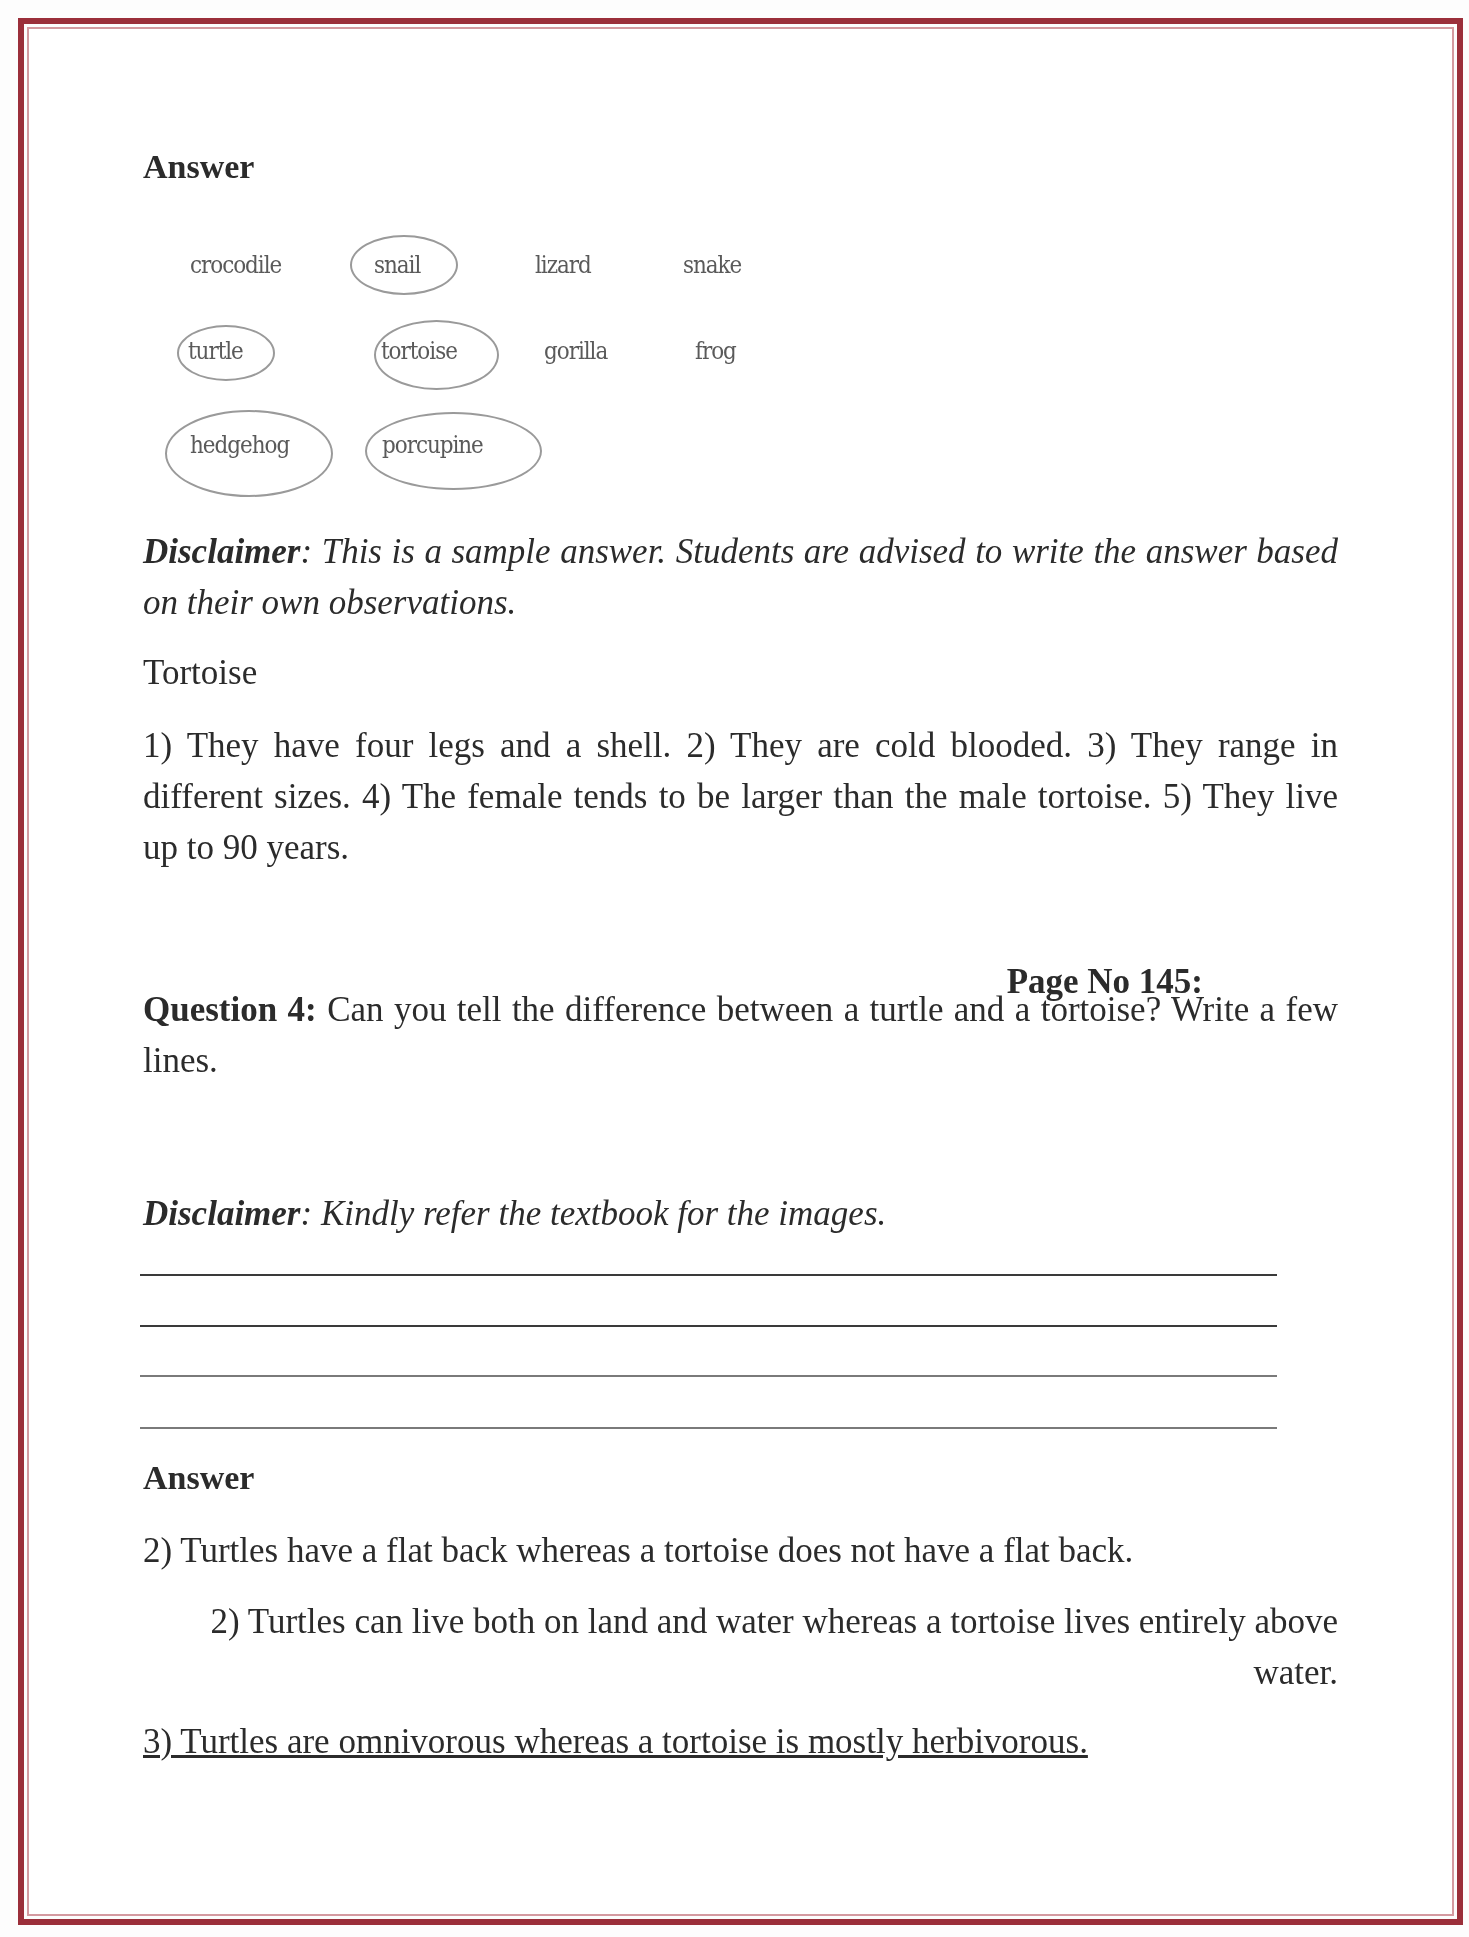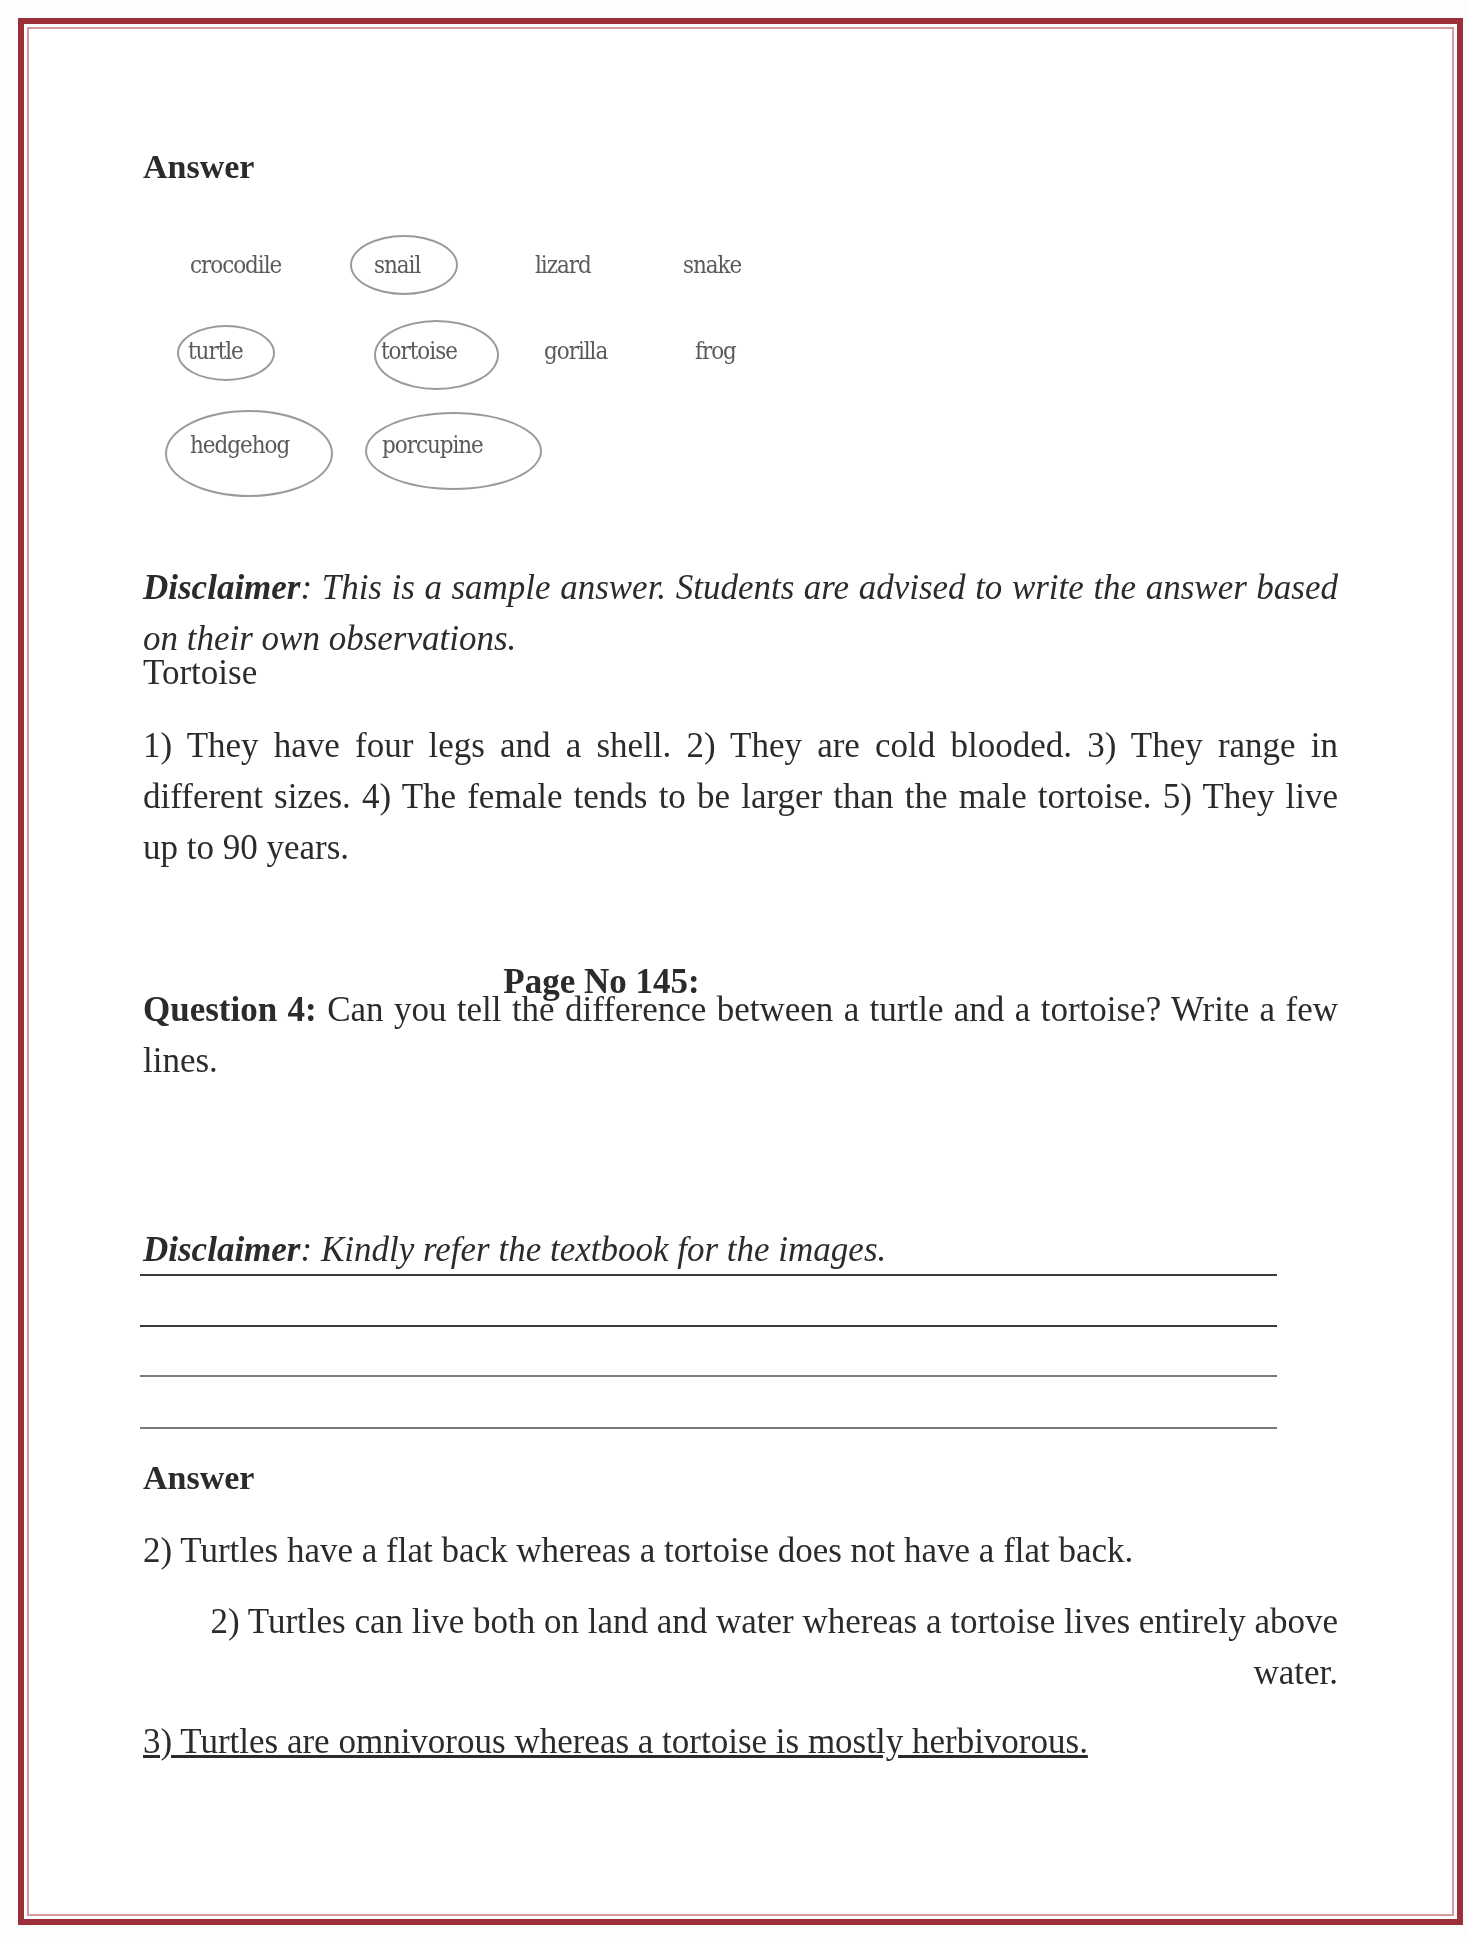--- a/index.html
+++ b/index.html
@@ -20,34 +20,34 @@
     border: 2px solid #d49aa0;
     background: #ffffff;
   }
   .abs { position: absolute; white-space: nowrap; }
   .h-bold { font-weight: bold; font-size: 34px; text-align: right; }
   .body-text { font-size: 35px; line-height: 51px; }
   .para {
     position: absolute; left: 143px; width: 1195px;
     font-size: 35px; line-height: 51px; text-align: justify;
   }
-  .italic { font-style: italic; margin-top: 36px; }
+  .italic { font-style: italic; }
   .word {
     position: absolute; font-family: "DejaVu Serif", serif;
     font-size: 25px; color: #5a5a5a; letter-spacing: -1.2px;
     transform: scaleX(0.86); transform-origin: left center;
     white-space: nowrap;
   }
   .ellipse {
     position: absolute; border: 2px solid #9a9a9a; border-radius: 50%;
     box-sizing: border-box;
   }
   .rule { position: absolute; left: 140px; width: 1137px; height: 2px; background: #3a3a3a; }
   .rule.light { background: #7a7a7a; }
-  .center { position: absolute; left: 0; width: 1203px; text-align: center; }
+  .center { position: absolute; left: 0; width: 1203px; text-align: right; }
 </style>
 </head>
 <body>
 
 <div class="frame-outer"></div>
 <div class="frame-inner"></div>
 
 <div class="abs h-bold" style="left:143px; top:148px;">Answer</div>
 
 <div>

